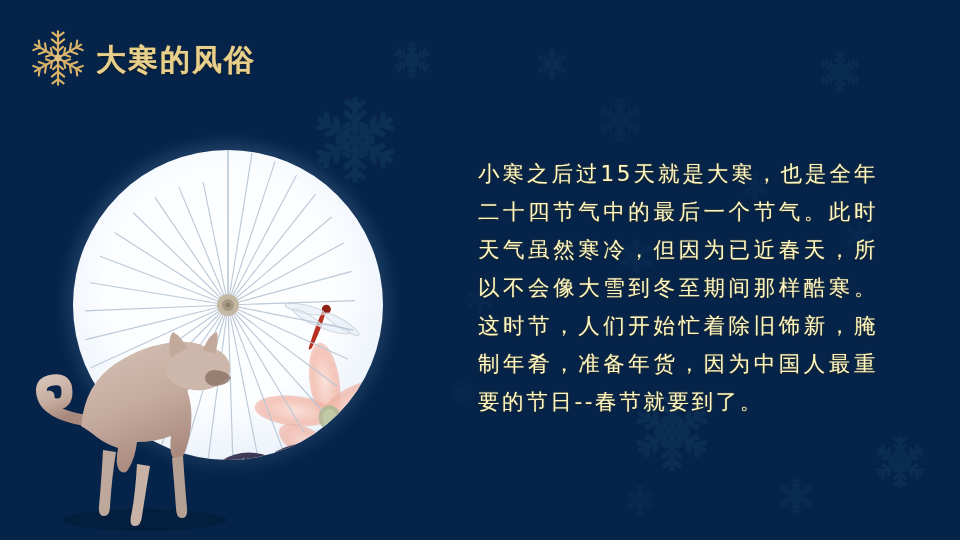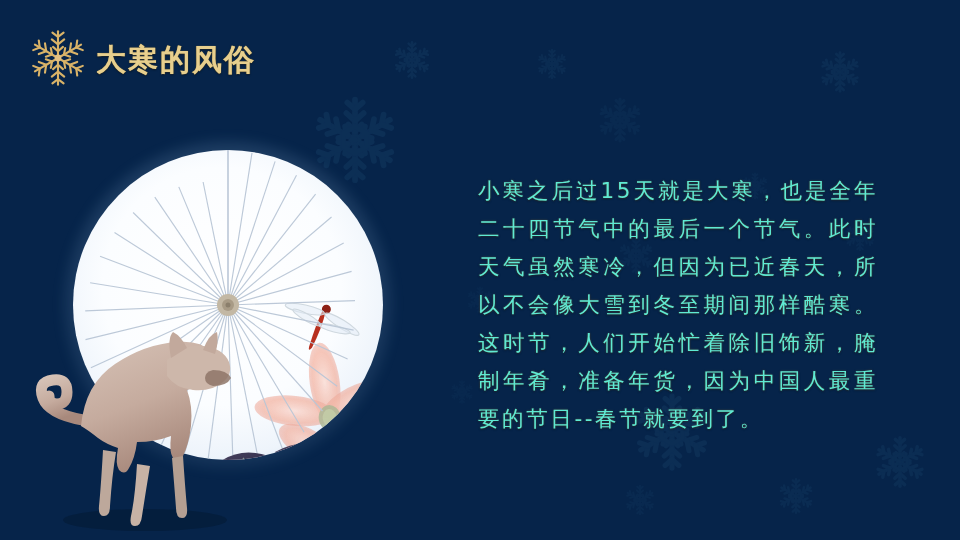--- a/index.html
+++ b/index.html
@@ -39,23 +39,23 @@
   .illus { position:absolute; left:25px; top:120px; width:420px; height:420px; }
   .umbrella-glow {
     position:absolute; left:38px; top:20px; width:330px; height:330px;
     border-radius:50%;
     background:radial-gradient(circle at 50% 48%, rgba(225,238,250,0.55) 0%, rgba(150,190,225,0.22) 55%, rgba(90,140,190,0.0) 78%);
     filter:blur(6px);
   }
 
   
   .body-copy {
-    position:absolute; left:478px; top:172px; width:400px;
+    position:absolute; left:478px; top:155px; width:400px;
     font-size:21.5px; line-height:38px; letter-spacing:2.6px;
-    color:#5eead4;
+    color:#fef9c3;
     text-shadow:0 0 2px rgba(160,130,60,0.55), 0 1px 2px rgba(0,0,0,0.5);
     text-align:justify; text-justify:inter-character;
   }
   .body-copy p { margin:0; }
 </style>
 </head>
 <body>
 
 <div id="slide">
 

